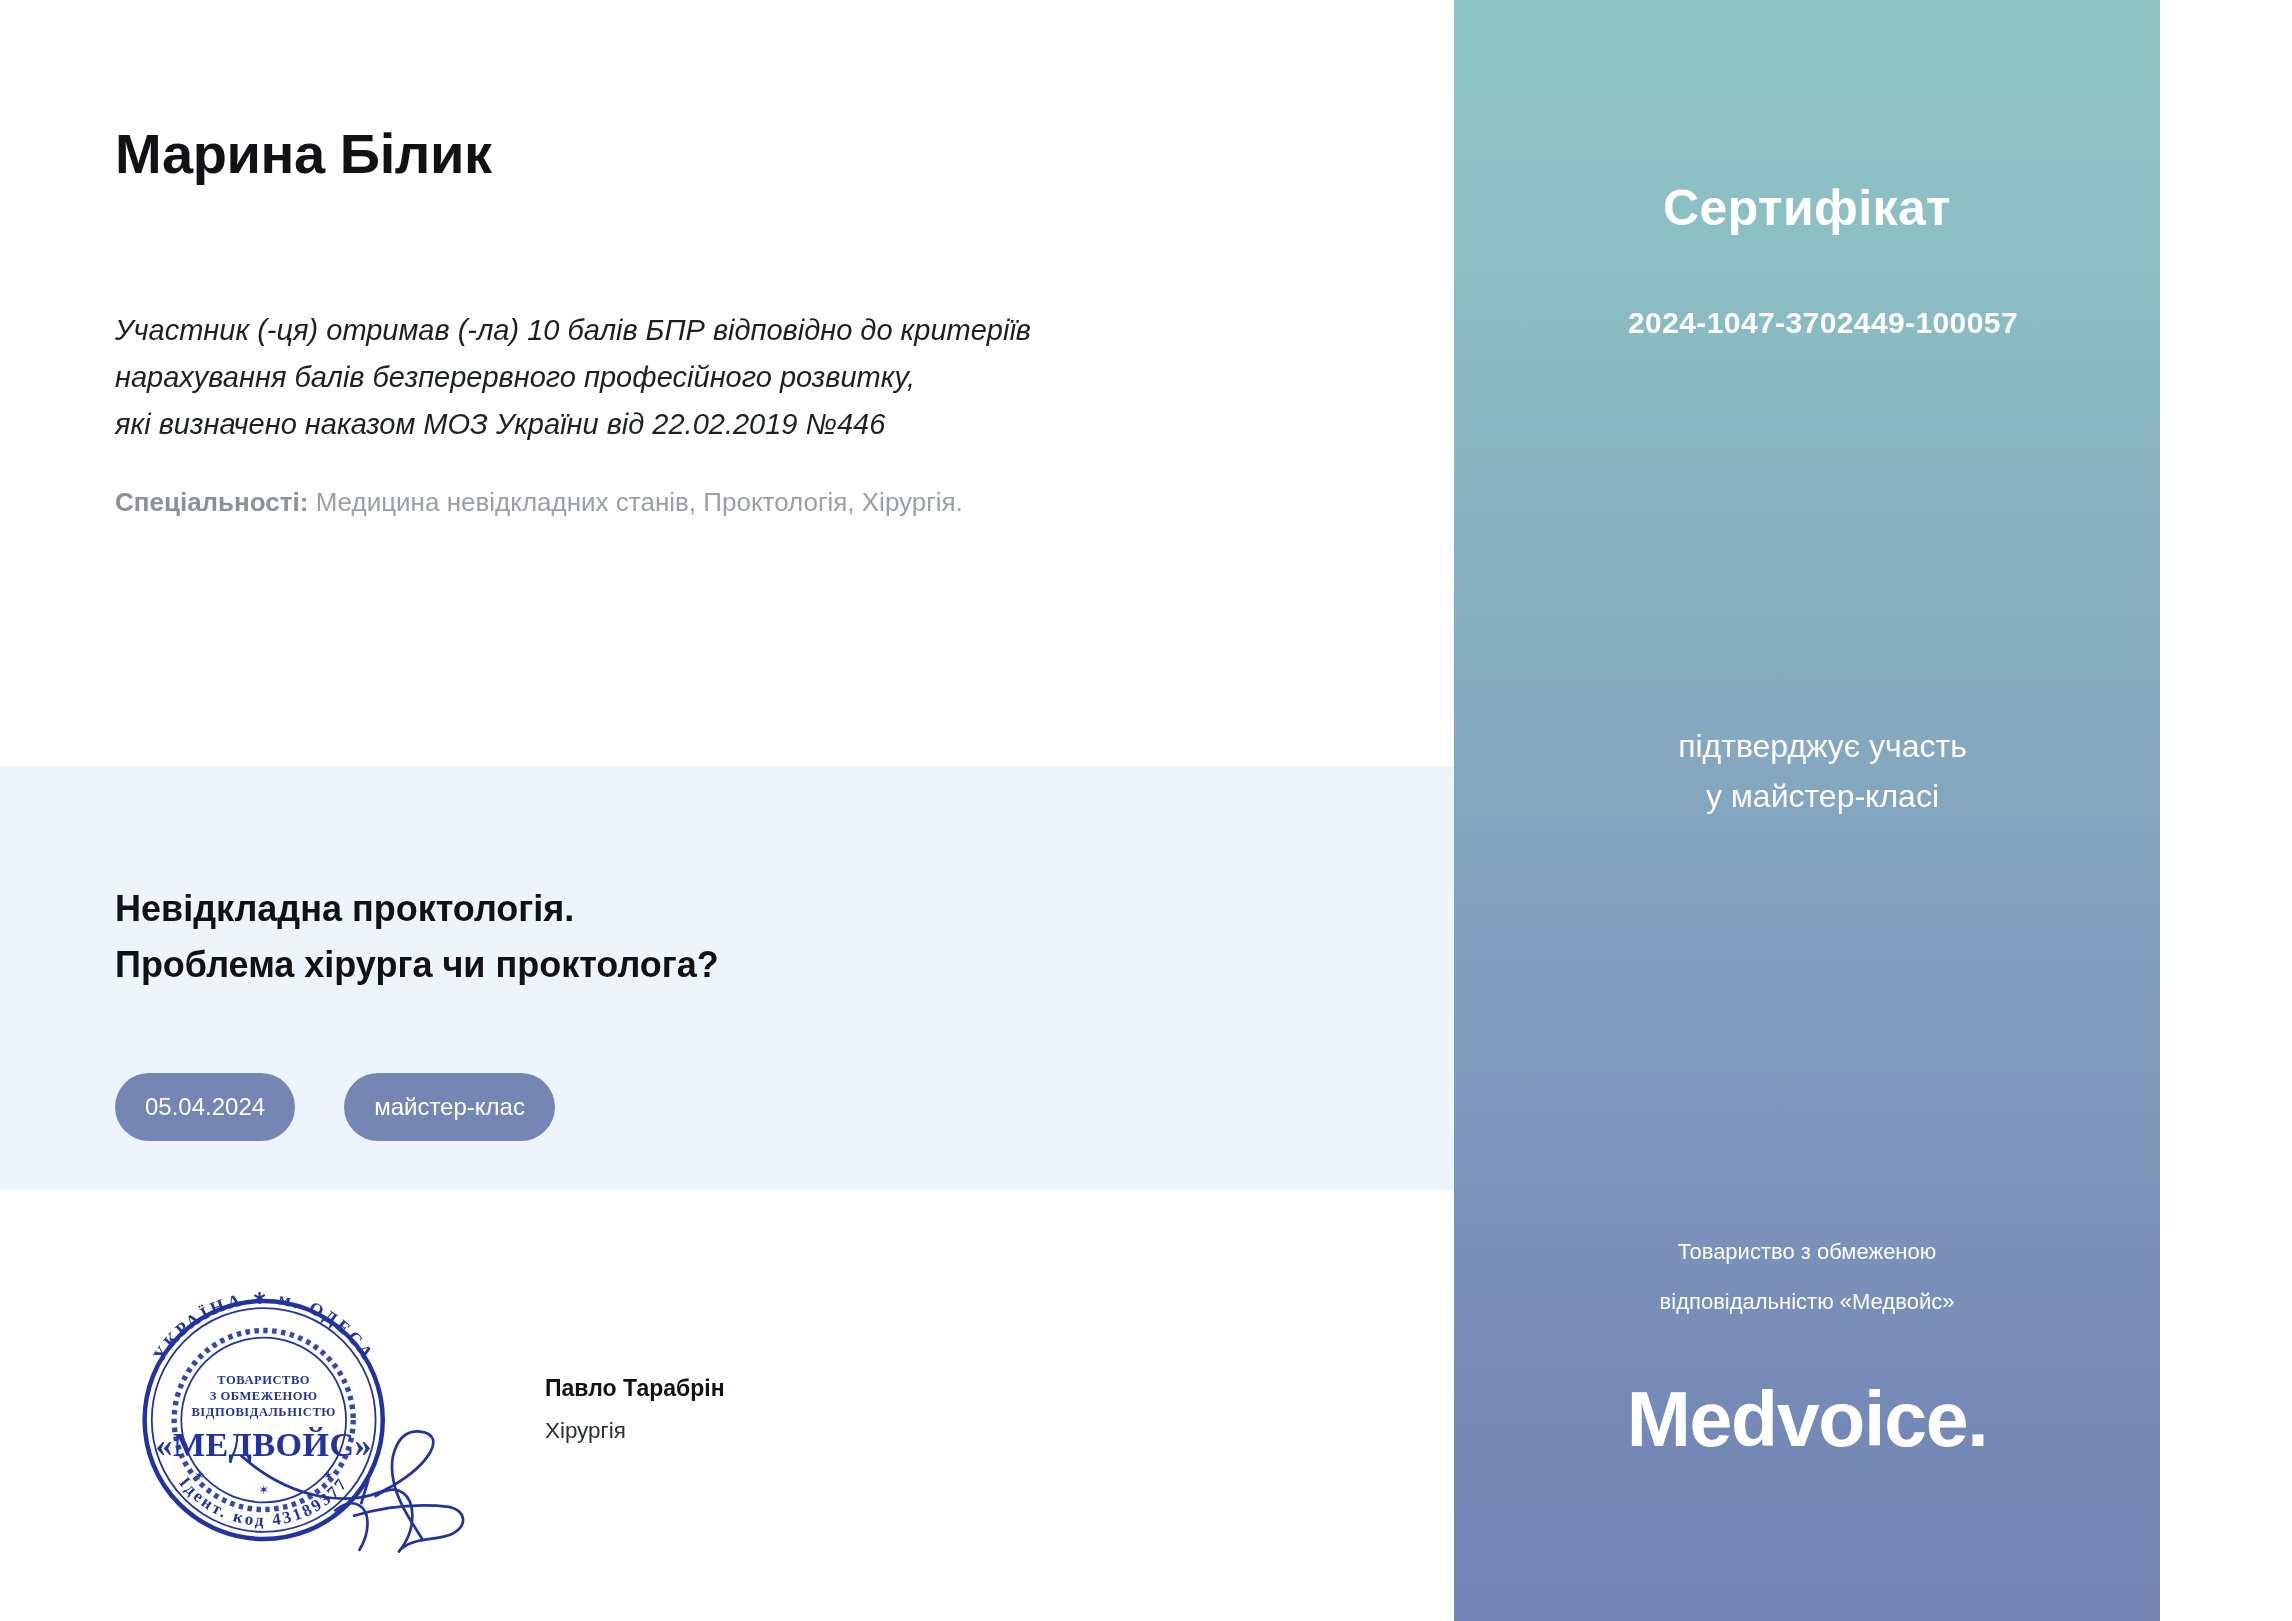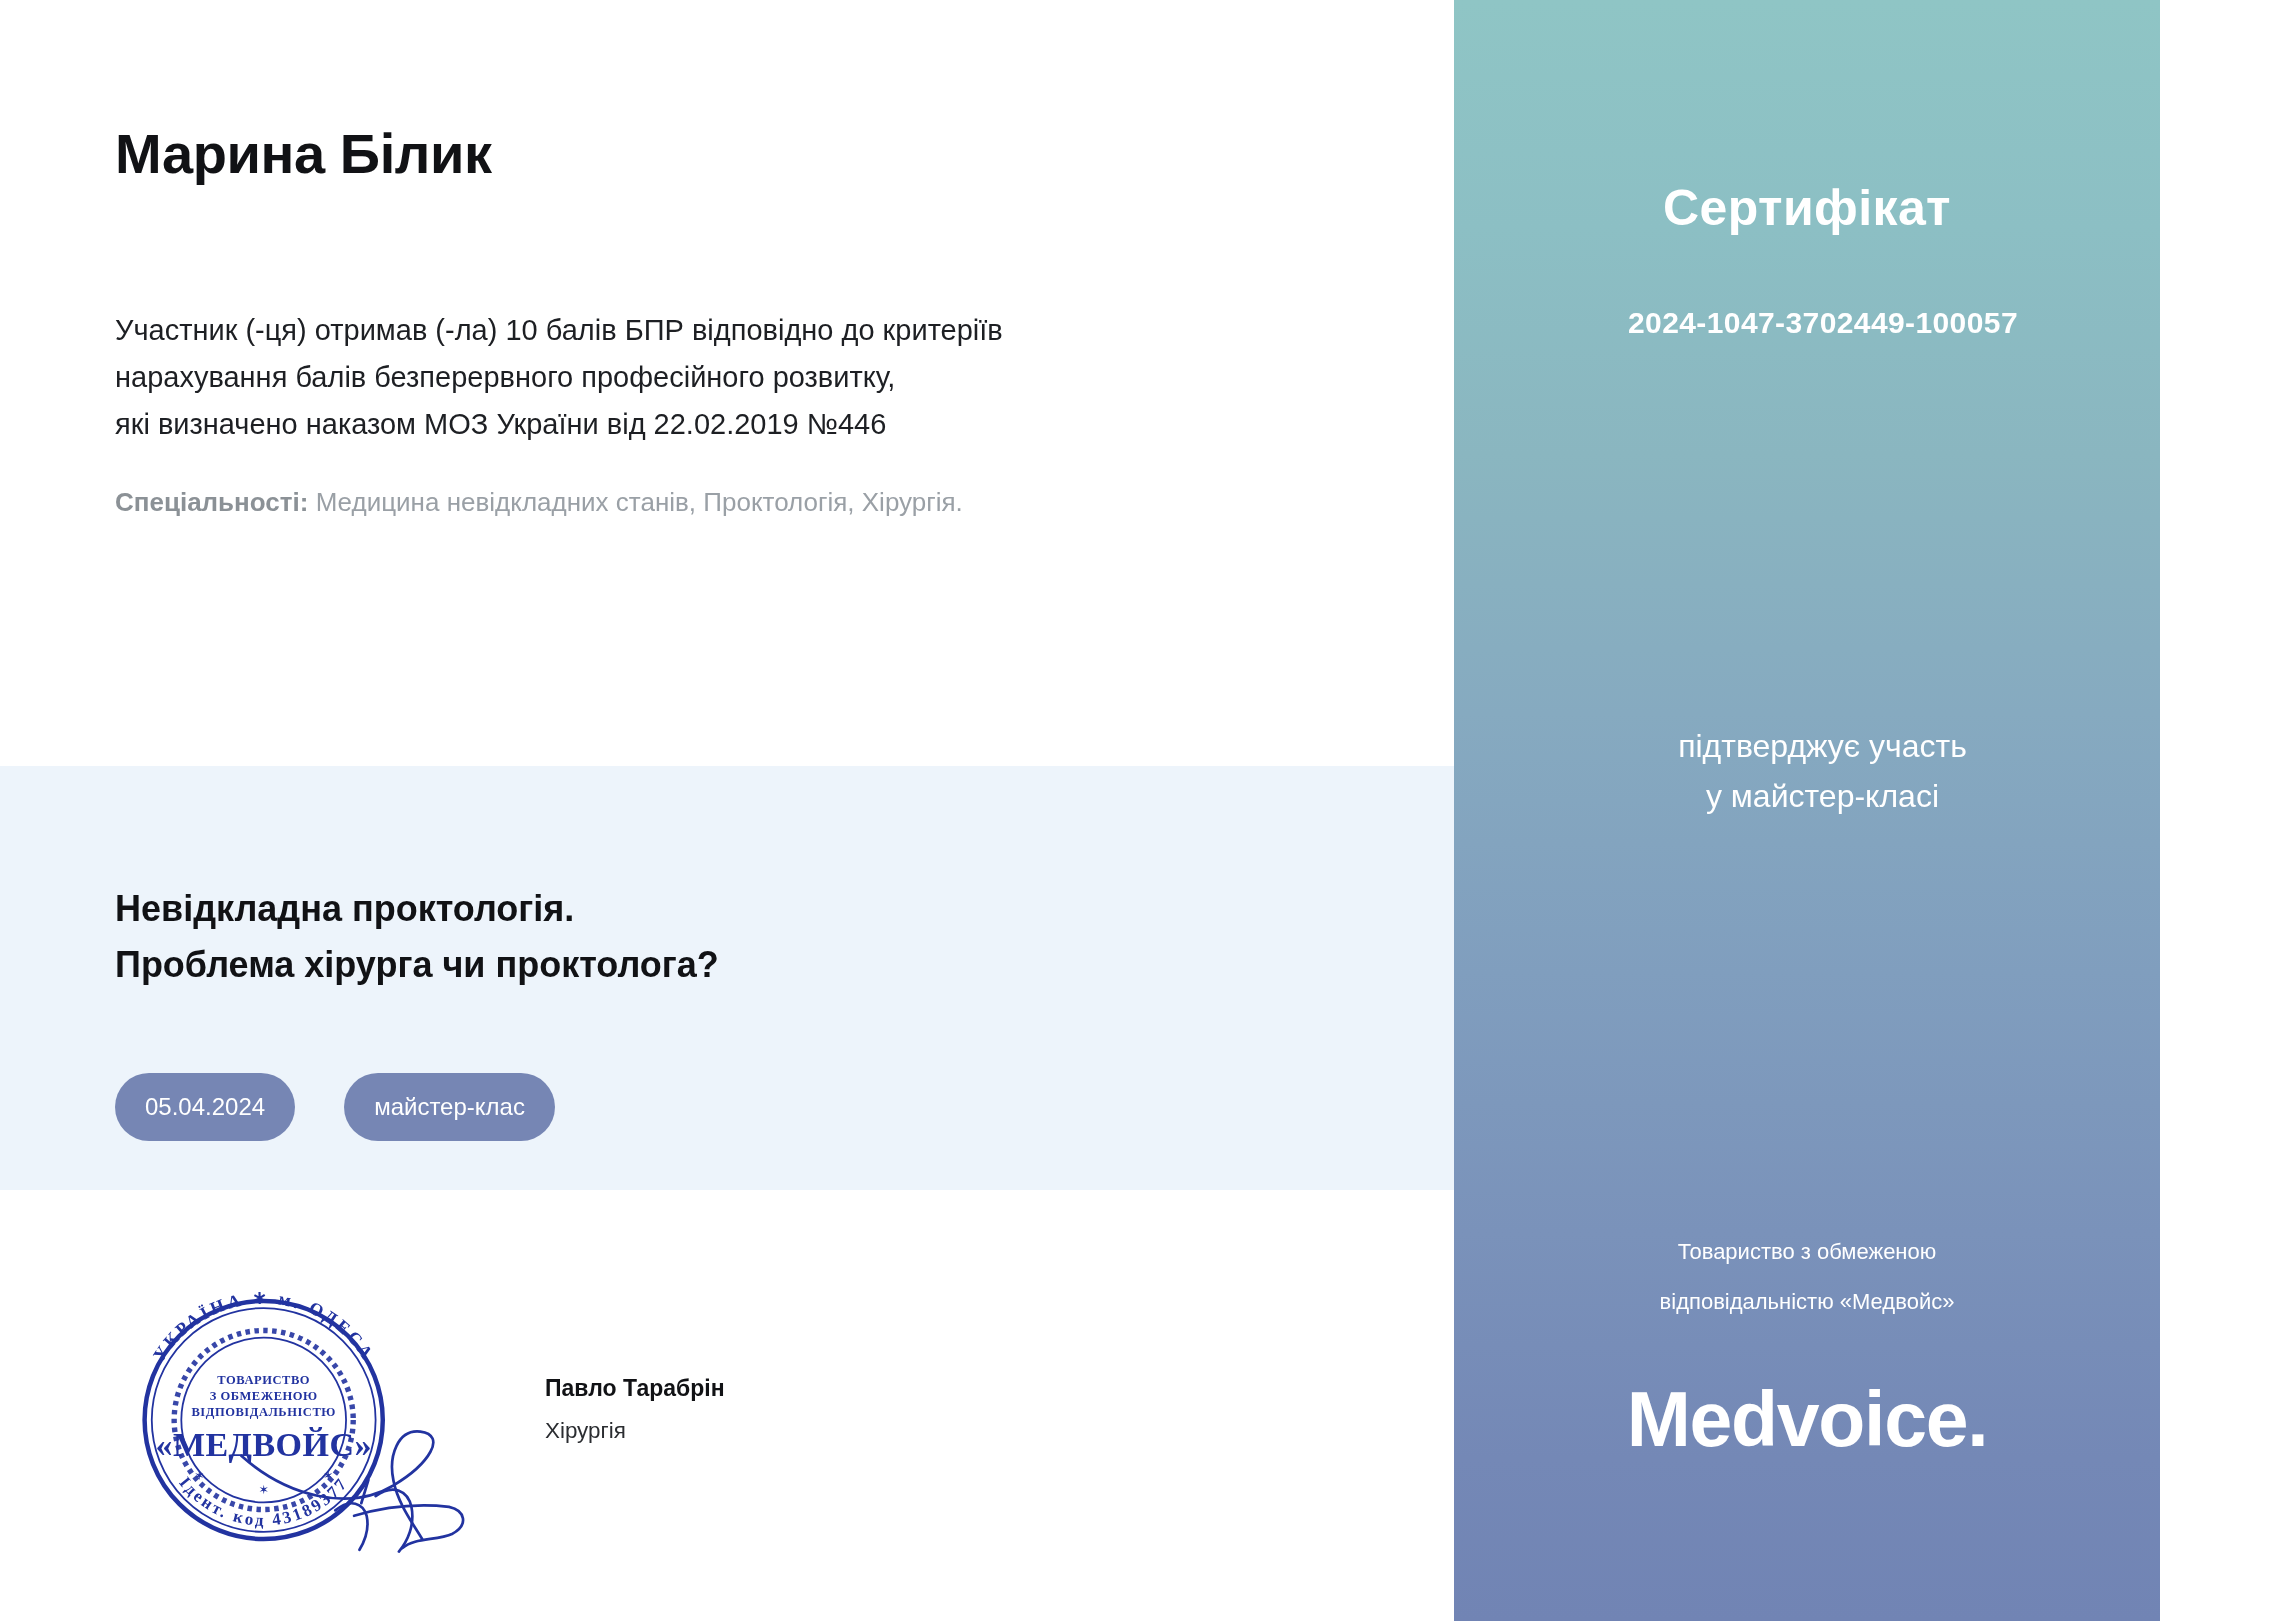--- a/index.html
+++ b/index.html
@@ -43,20 +43,21 @@
   }
 
   .body-text {
     position: absolute;
     left: 115px;
     top: 307px;
     width: 1075px;
     font-size: 29px;
     line-height: 47px;
     color: #1d1f23;
+    font-style: italic;
   }
   .body-text .line { display: block; white-space: nowrap; }
 
   .specialties {
     position: absolute;
     left: 115px;
     top: 484px;
     font-size: 26px;
     line-height: 36px;
     color: #9aa0a6;

